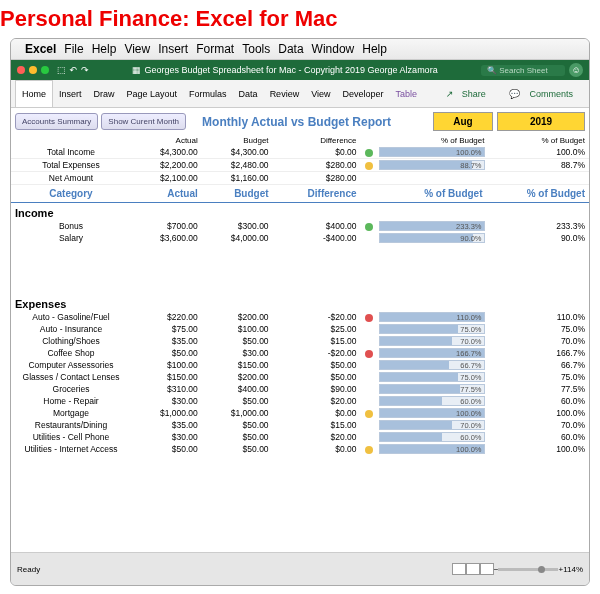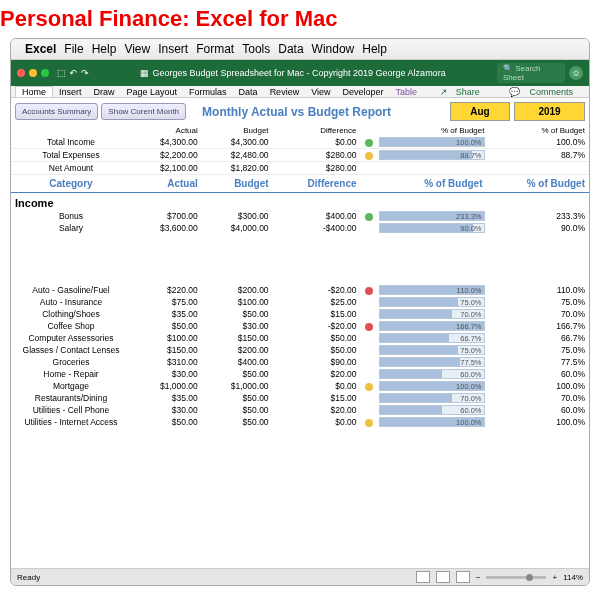--- a/index.html
+++ b/index.html
@@ -6,47 +6,47 @@
 body{width:600px;height:594px;background:#fff;overflow:hidden}
 .title{color:#e00;font-size:22px;font-weight:700;text-align:left;padding:6px 0}
 .window{margin:0 10px 10px;border:1px solid #aaa;border-radius:6px;overflow:hidden;background:#eceff1;height:548px;display:flex;flex-direction:column}
 .macmenu{background:linear-gradient(#f7f7f7,#e9e9e9);font-size:12px;padding:3px 6px;display:flex;align-items:center;gap:8px;border-bottom:1px solid #ccc}
 .apple{font-size:11px}
 .titlebar{display:flex;align-items:center;background:#1e6b3a;color:#fff;padding:3px 6px;font-size:9px}
 .dots{display:flex;gap:4px;margin-right:8px}
 .dot{width:8px;height:8px;border-radius:50%}
 .r{background:#ff5f57}.y{background:#febc2e}.g{background:#28c840}
 .titlebar .t{flex:1;text-align:center;display:flex;align-items:center;justify-content:center;gap:4px}
-.search{background:#2a7a48;border-radius:3px;padding:1px 6px;font-size:8px;color:#b8d8c3;width:68px}
+.search{background:#2a7a48;border-radius:3px;padding:1px 6px;font-size:8px;color:#b8d8c3;width:84px}
 .smiley{width:14px;height:14px;border-radius:50%;background:#4a9a66;margin-left:4px;display:flex;align-items:center;justify-content:center;font-size:9px}
 .ribbon{background:#f3f3f3;border-bottom:1px solid #ccc;display:flex;align-items:center;font-size:9px;padding:0 4px}
-.ribbon span{padding:0 6px;cursor:pointer}
+.ribbon span{padding:8px 6px;cursor:pointer}
 .ribbon .home{background:#fff;border:1px solid #ccc;border-bottom:none}
-.ribbon .right{margin-left:auto;display:flex;gap:12px;color:#1e6b3a}
+.ribbon .right{margin-left:auto;display:flex;gap:6px;color:#1e6b3a}
 .sheet{flex:1;background:#fff;overflow:auto;font-size:8.5px;position:relative}
 .toprow{display:flex;align-items:center;gap:4px;padding:4px}
 .btn{background:linear-gradient(#eef,#dde);border:1px solid #99b;border-radius:3px;padding:3px 6px;font-size:8px;color:#446;cursor:pointer}
 .btnp{background:linear-gradient(#f0e8f8,#e4d8f0);border:1px solid #a898c0}
 .reporttitle{color:#4a7fc0;font-weight:700;font-size:12px;margin-left:12px}
 .mo,.yr{background:#ffd633;padding:3px 12px;font-weight:700;font-size:10px;border:1px solid #999;text-align:center}
-.mo{width:60px;margin-left:auto}.yr{width:71px}
+.mo{width:60px;margin-left:auto}.yr{width:88px}
 table{width:100%;border-collapse:collapse}
 th,td{padding:1px 4px;text-align:right;white-space:nowrap}
 td:first-child,th:first-child{text-align:center;width:120px}
 .hdr td{font-weight:400;font-size:8px}
 .sumrow td{border-bottom:1px solid #eee}
 .cathdr td{color:#4a7fc0;font-weight:700;border-top:1px solid #4a7fc0;border-bottom:1px solid #4a7fc0;padding:3px 4px;font-size:10px}
 .sect td{font-weight:700;font-size:11px;text-align:left;padding-top:4px}
 .ind{width:8px;height:8px;border-radius:50%;display:inline-block;vertical-align:middle}
 .ig{background:#5cb85c}.iy{background:#f0c040}.ir{background:#e05050}
 .barcell{width:110px;position:relative;padding:1px 2px}
 .bar{height:10px;background:#e8eef5;border:1px solid #b8c8dc;position:relative}
 .barf{height:100%;background:#a8c0dc}
 .barv{position:absolute;right:2px;top:0;font-size:7.5px;line-height:10px;color:#555}
-.status{background:#e6e6e6;border-top:1px solid #ccc;font-size:8px;padding:2px 6px;display:flex;align-items:center;gap:6px}
+.status{background:#e6e6e6;border-top:1px solid #ccc;font-size:8px;padding:10px 6px;display:flex;align-items:center;}
 .status .sp{flex:1}
 .vbtn{width:14px;height:12px;border:1px solid #999;background:#fff}
 .slider{width:60px;height:3px;background:#bbb;position:relative}
 .slider::after{content:"";position:absolute;width:7px;height:7px;background:#888;border-radius:50%;top:-2px;left:40px}
 .col-ind{width:14px;text-align:center}
 </style>
 </head>
 <body>
 
 <div class="title">Personal Finance: Excel for Mac</div>
@@ -148,21 +148,21 @@
               <div class="bar">
                 <div class="barf" style="width:88.7%"></div>
                 <span class="barv">88.7%</span>
               </div>
             </td>
    <td>88.7%</td>
           </tr>
           <tr class="sumrow">
    <td>Net Amount</td>
    <td>$2,100.00</td>
-   <td>$1,820.00</td>
+   <td>$1,160.00</td>
    <td>$280.00</td>
    <td class="col-ind"></td>
    <td class="barcell"></td>
    <td></td>
           </tr>
         </tbody>
    <tbody>
           <tr class="cathdr">
     <td>Category</td>
     <td>Actual</td>
@@ -203,20 +203,23 @@
                 <span class="barv">90.0%</span>
               </div>
             </td>
    <td>90.0%</td>
           </tr>
         </tbody>
    <tbody>
           <tr>
             <td colspan="7" style="height:50px"></td>
           </tr>
+   <tr class="sect">
+            <td colspan="7">Expenses</td>
+          </tr>
    </tbody>
         <tbody id="expenses">
           <tr class="">
    <td>Auto - Gasoline/Fuel</td>
    <td>$220.00</td>
    <td>$200.00</td>
    <td>-$20.00</td>
    <td class="col-ind"><span class="ind ir"></span></td>
    <td class="barcell">
               <div class="bar">

